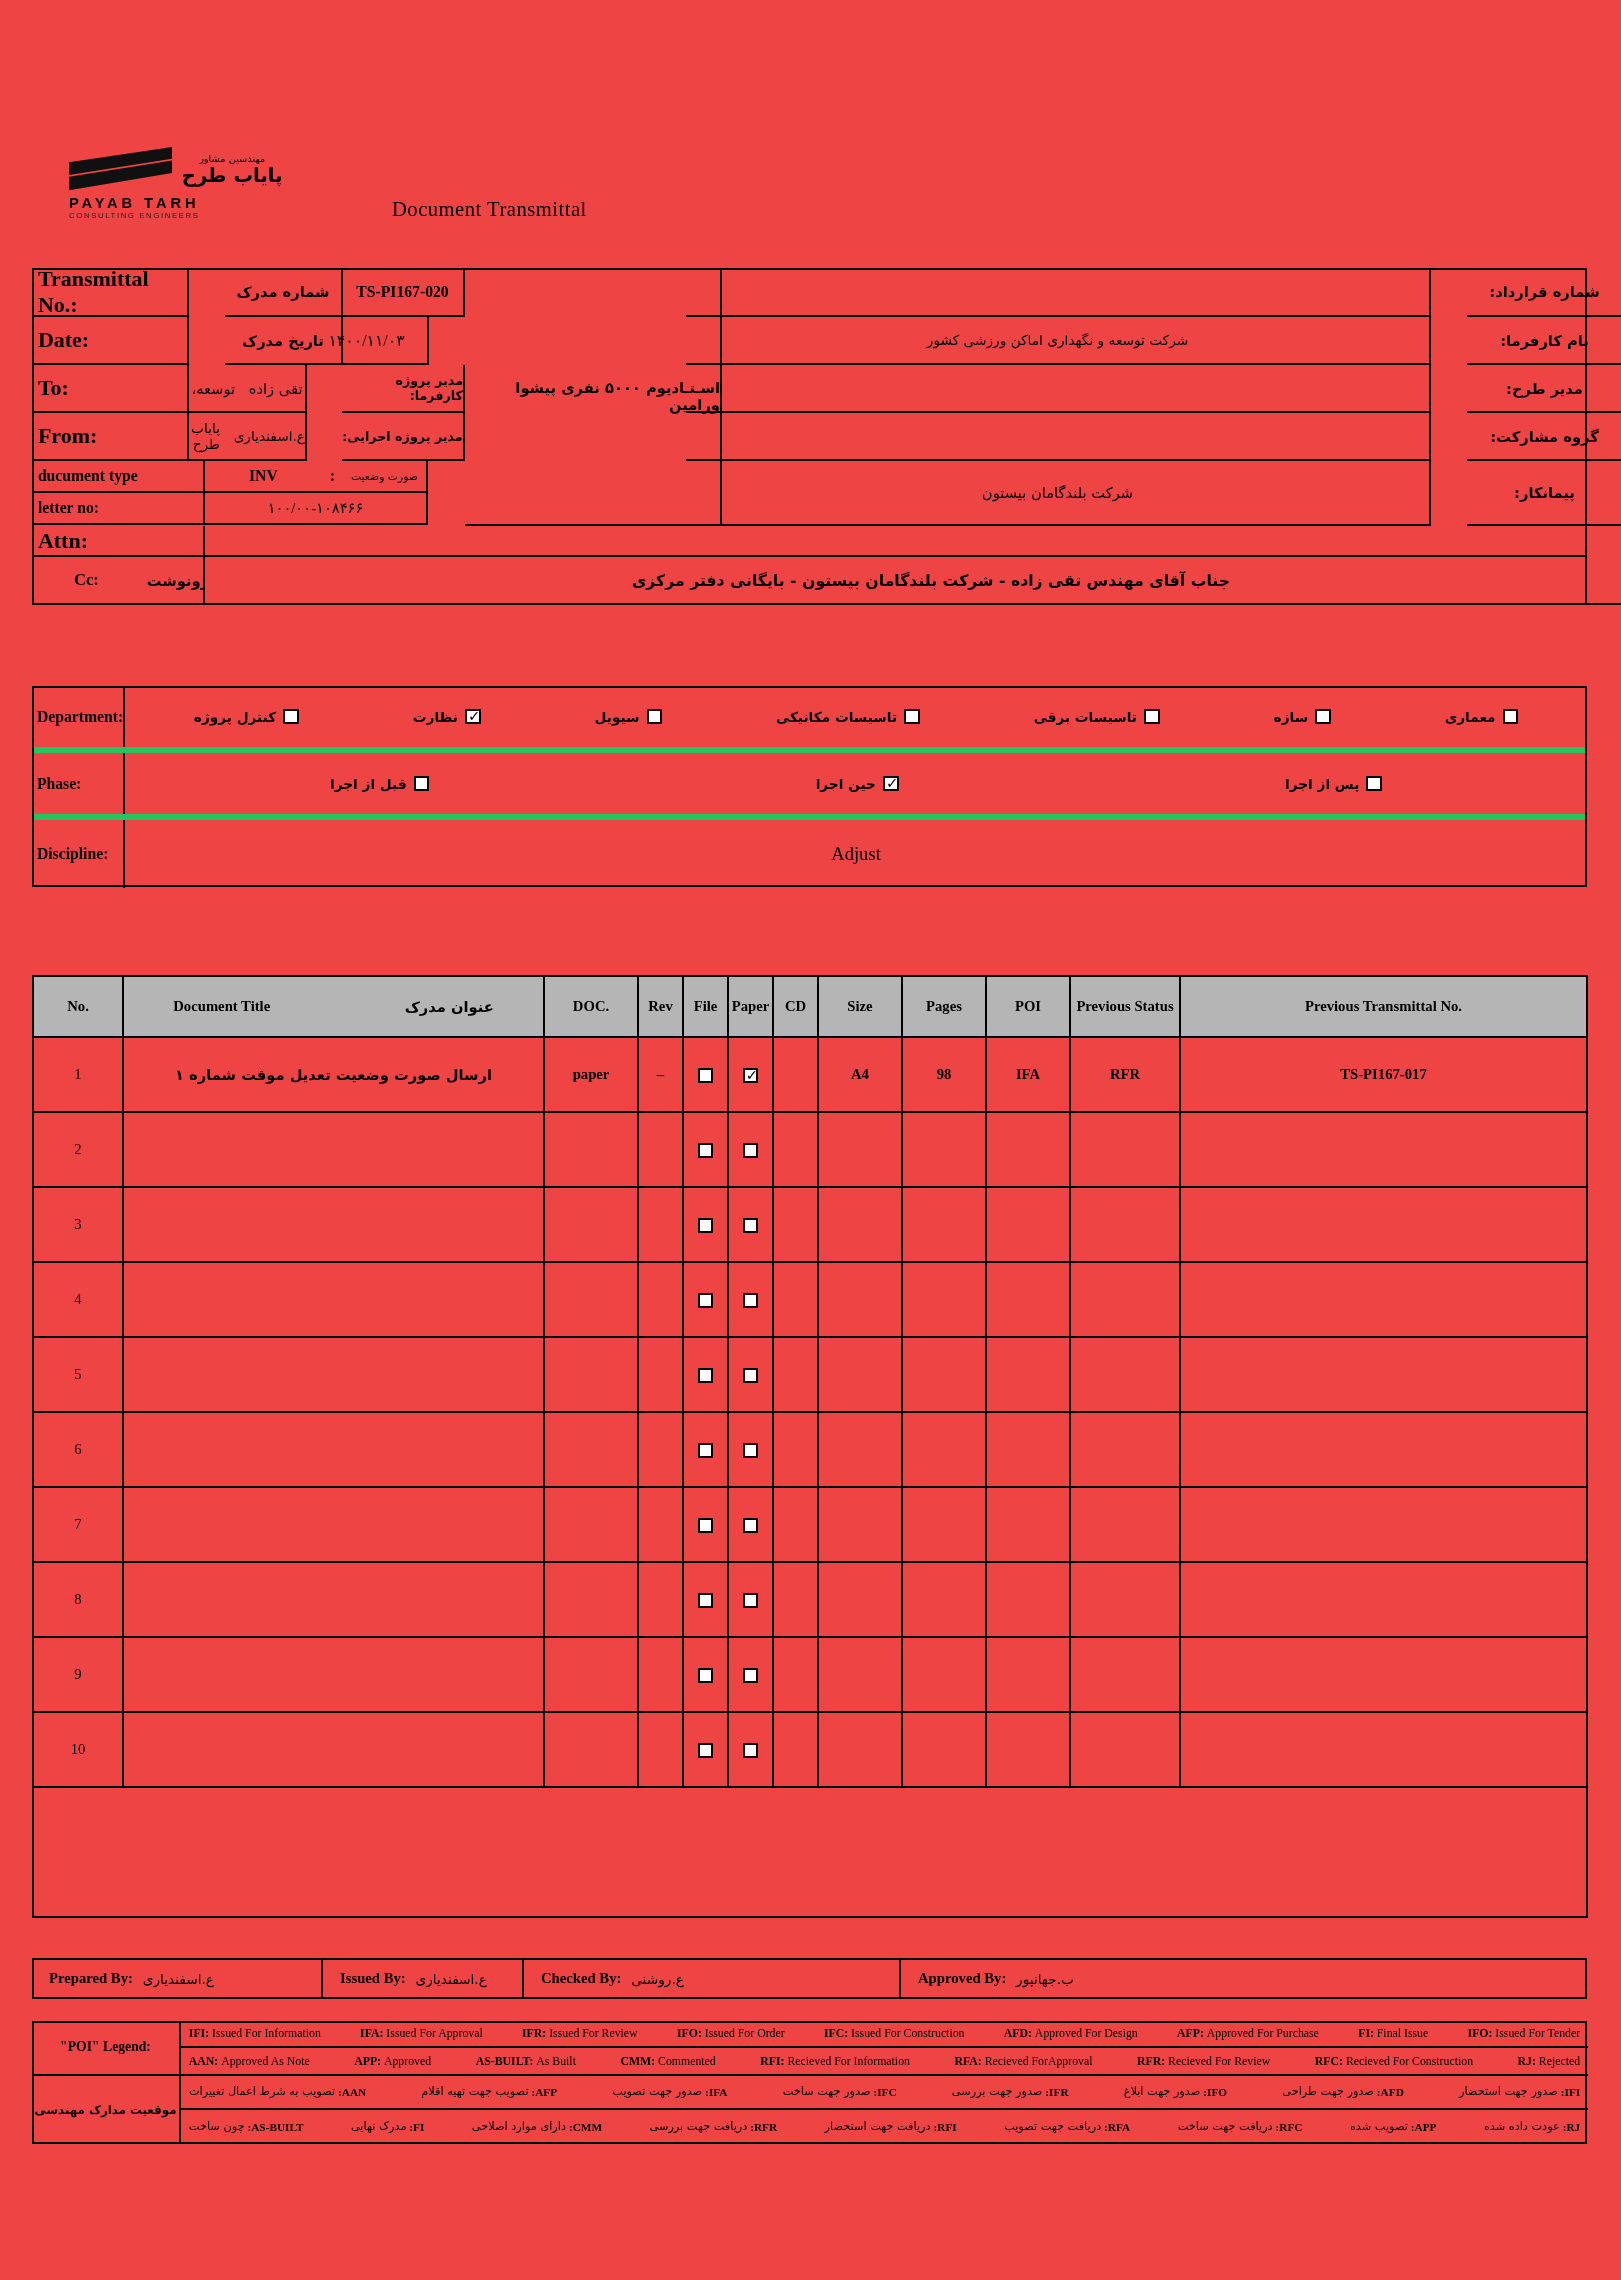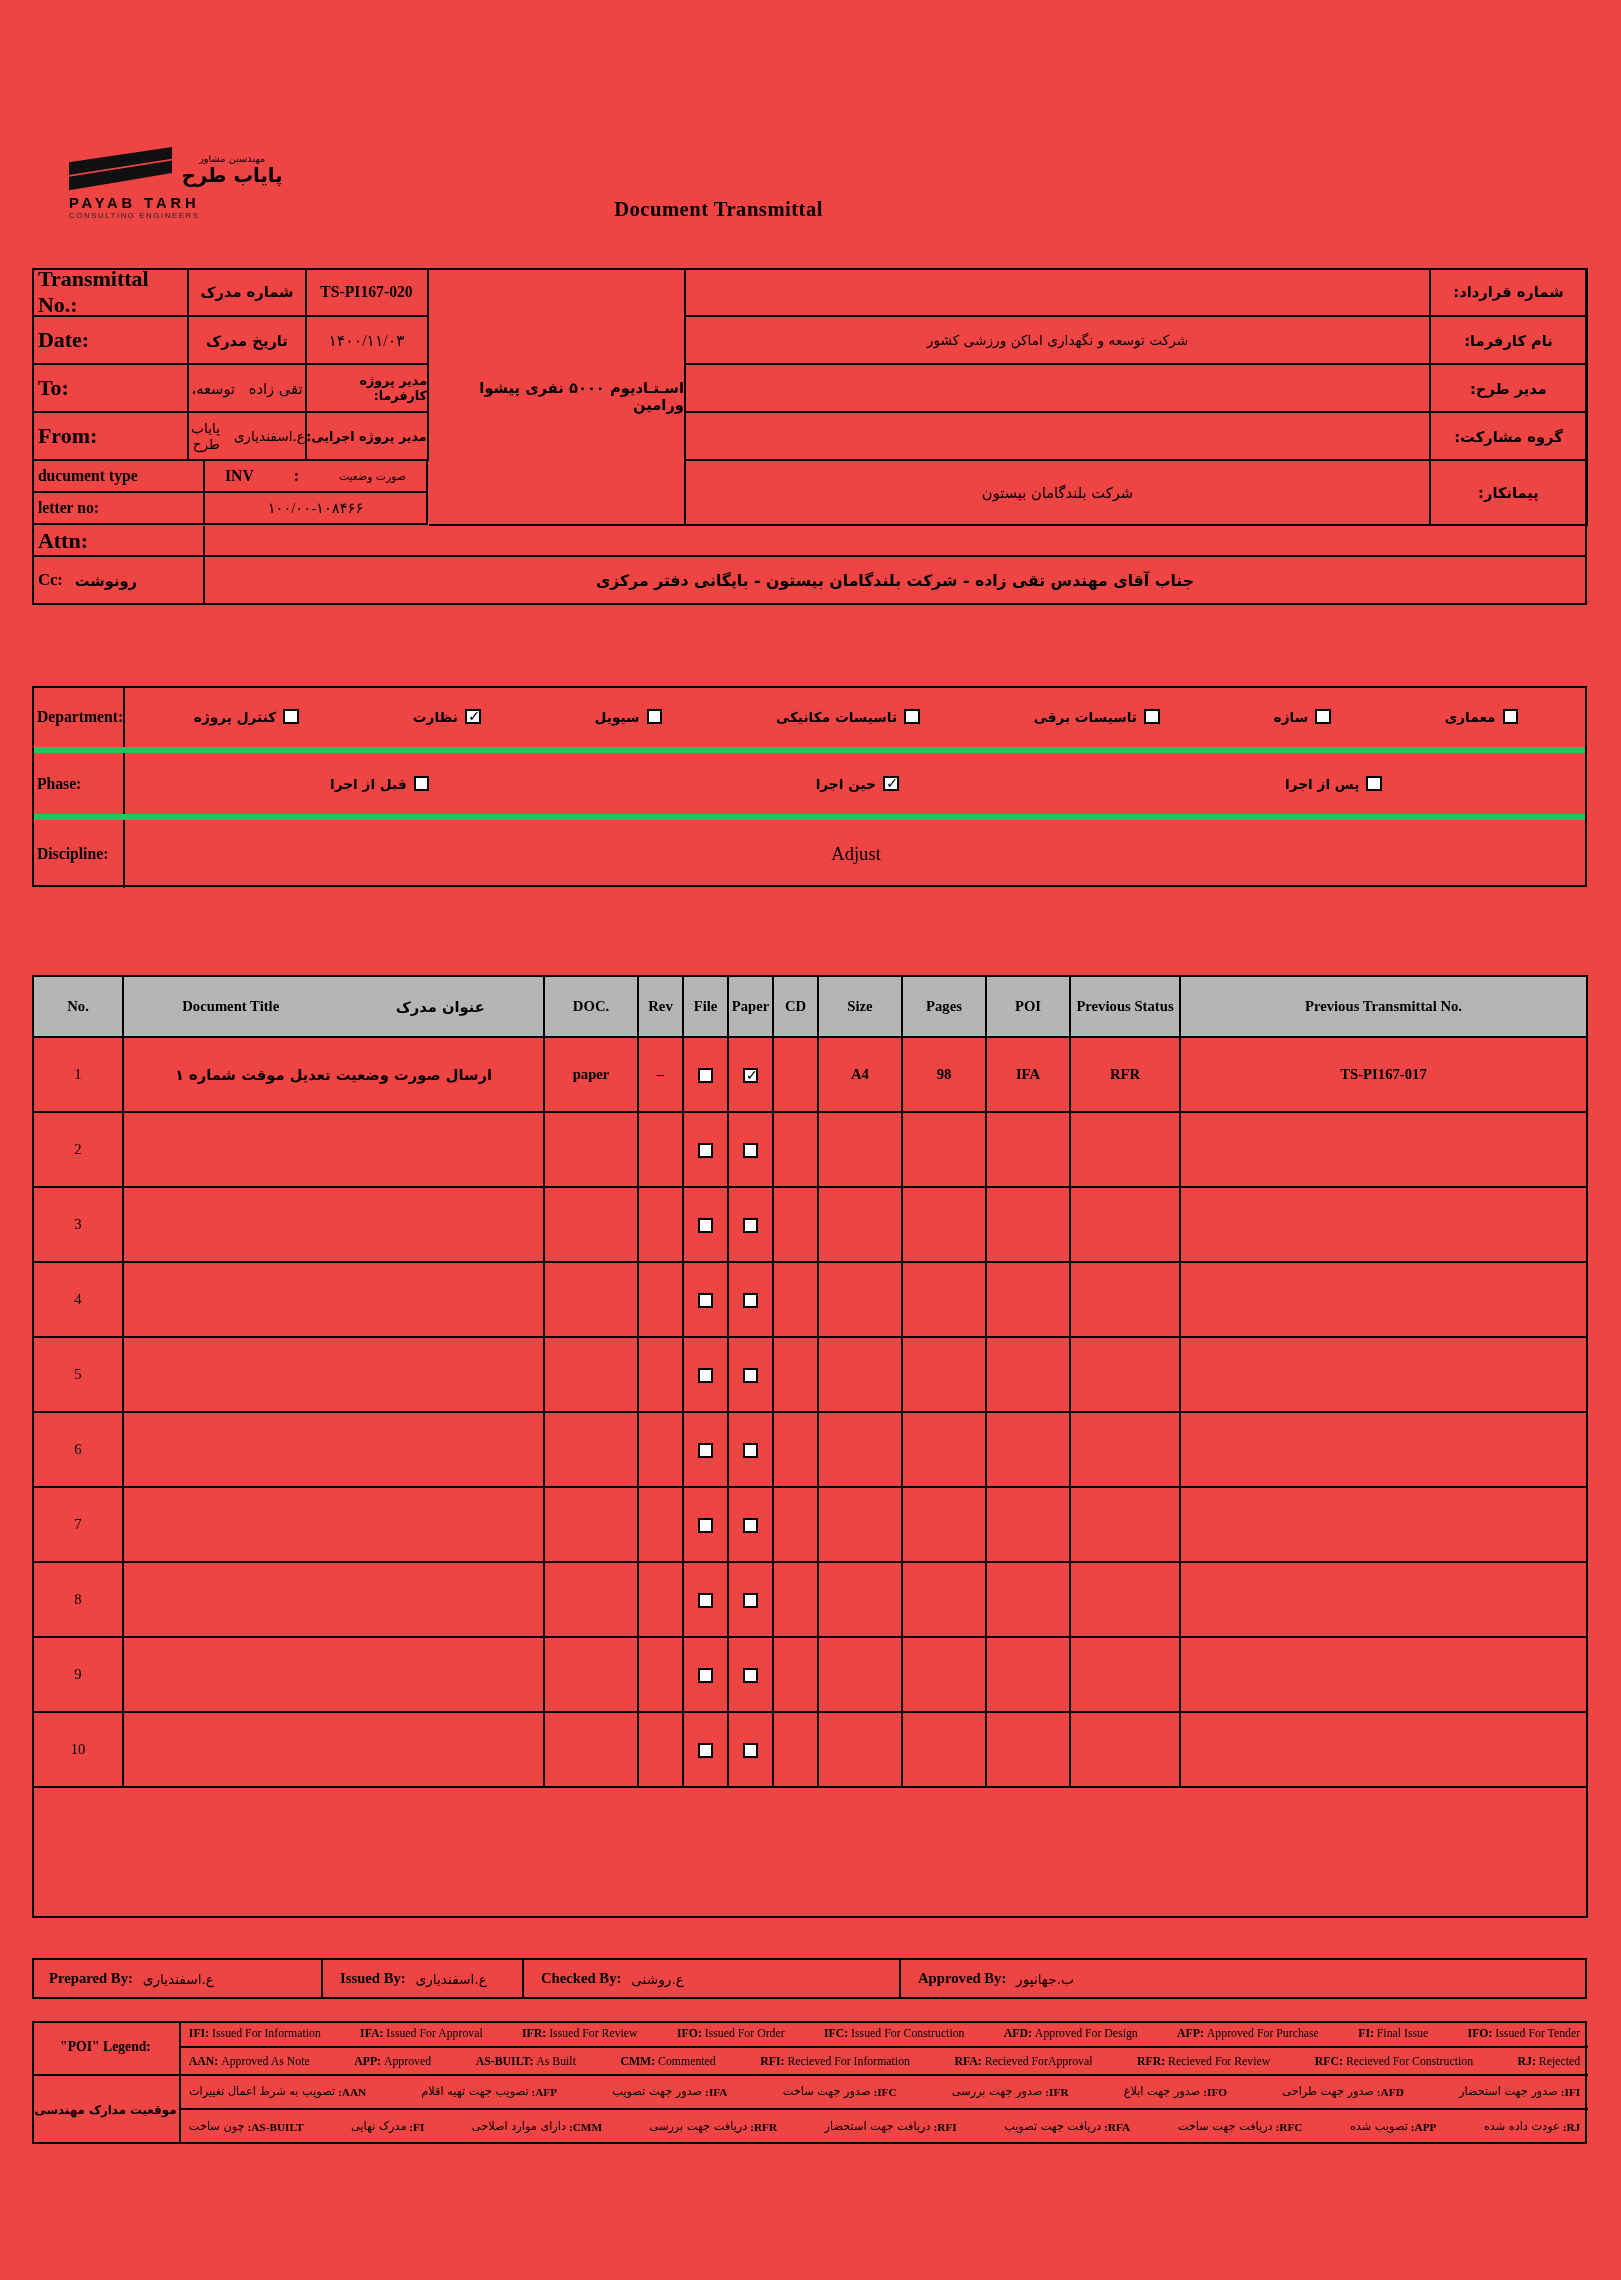--- a/index.html
+++ b/index.html
@@ -5,41 +5,41 @@
   *{margin:0;padding:0;box-sizing:border-box;}
   html,body{background:#fff;}
   .page{position:relative;width:1621px;height:2281px;background:#ef4444;color:#000;
         font-family:"Liberation Serif",serif;overflow:hidden;}
   .abs{position:absolute;}
   .frame{position:absolute;inset:0;border:2px solid #000;pointer-events:none;}
   .c{position:absolute;display:flex;align-items:center;justify-content:center;
      border-right:2px solid #000;border-bottom:2px solid #000;overflow:hidden;}
   .lab{justify-content:flex-start;padding-left:5.9px;font-weight:bold;font-size:22px;}
   .fa{font-family:"DejaVu Sans",sans-serif;direction:rtl;}
-  .b{font-weight:bold;}
+  .b{font-weight:bold;margin-left:36px;}
   .ltr{direction:ltr;}
   .f11{font-size:10.8px;}.f13{font-size:12.7px;}.f14{font-size:13.7px;}
   .f15{font-size:14.7px;}.f16{font-size:15.7px;}.f17{font-size:16.7px;}
   .pair{gap:13.7px;}
   
   .logo{position:absolute;left:69px;top:147px;width:255px;}
   .logo-top{display:flex;align-items:center;gap:9.8px;}
   .logo-mark{width:103px;height:45px;position:relative;flex:none;}
   .logo-mark::before{content:"";position:absolute;inset:0;background:#101010;
      clip-path:polygon(0 34%,100% 0,100% 26%,0 62%);}
   .logo-mark::after{content:"";position:absolute;inset:0;background:#101010;
      clip-path:polygon(0 66%,100% 30%,100% 58%,0 96%);}
   .logo-fa-col{display:flex;flex-direction:column;align-items:center;}
   .logo-tagline{font-size:9.8px;}
   .logo-name{font-size:19.6px;font-weight:bold;}
   .logo-en{font-family:"Liberation Sans",sans-serif;font-weight:bold;font-size:14.7px;
      letter-spacing:3.9px;margin-top:2.9px;}
   .logo-sub{font-family:"Liberation Sans",sans-serif;font-size:7.8px;letter-spacing:1.6px;color:#222;}
-  .page-title{position:absolute;left:392px;top:198px;width:431px;text-align:right;
-     font-weight:bold;font-size:20.6px;letter-spacing:0.5px;}
+  .page-title{position:absolute;left:392px;top:198px;width:431px;text-align:left;
+     font-weight:normal;font-size:20.6px;letter-spacing:0.5px;}
   
   .dpd-row{display:flex;border-bottom:6px solid #22c55e;}
   .dpd-label{width:93px;flex:none;border-right:2px solid #000;display:flex;align-items:center;
      padding-left:4.9px;font-weight:bold;font-size:15.7px;}
   .dpd-opts{flex:1;display:flex;direction:rtl;justify-content:space-around;align-items:center;padding:0 11.8px;}
   .opt{display:flex;align-items:center;gap:7px;}
   .opt-label{font-weight:bold;font-size:13.7px;}
   .dpd-val{flex:1;display:flex;align-items:center;justify-content:center;font-size:18.6px;}
   
   .cb{width:15.7px;height:15.7px;border:2px solid #000;display:inline-block;position:relative;

